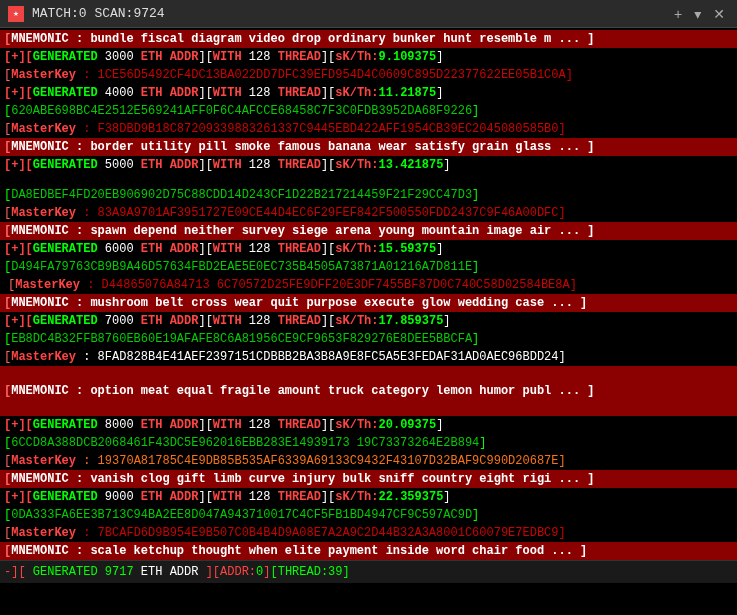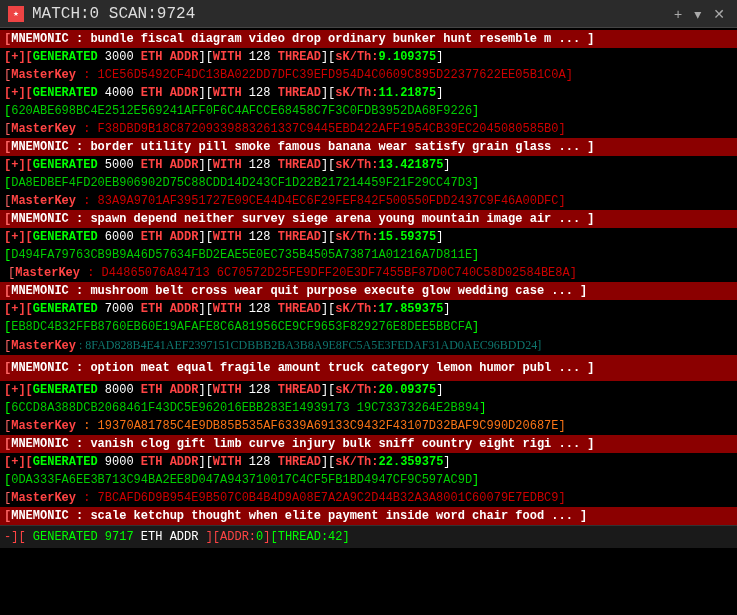--- a/index.html
+++ b/index.html
@@ -35,21 +35,21 @@
       background: #e44;
       display: flex;
       align-items: center;
       justify-content: center;
       font-size: 9px;
       color: #fff;
       font-weight: bold;
     }
     #titlebar-title {
       color: #ddd;
-      font-size: 16px;
+      font-size: 13px;
     }
     #titlebar-controls {
       display: flex;
       gap: 4px;
       align-items: center;
     }
     .title-btn {
       background: none;
       border: none;
       color: #aaa;
@@ -104,36 +104,36 @@
 <div id="main-content">
   <div id="lines-container">
       <div class="line mnemonic-line" style="background: rgb(139, 0, 0); color: rgb(255, 255, 255); font-weight: bold; padding: 0px 4px; line-height: 18px; white-space: nowrap; overflow: hidden;"><span style="color:#ff6666;">[</span>MNEMONIC : bundle fiscal diagram video drop ordinary bunker hunt resemble m ... ]</div>
       <div class="line" style="background: rgb(0, 0, 0); color: rgb(255, 255, 255); padding: 0px 4px; line-height: 18px; white-space: nowrap; overflow: hidden;"><span style="color:#ff4444;font-weight:bold;">[+][</span><span style="color:#00ff00;font-weight:bold;">GENERATED</span><span style="color:#fff;"> 3000 </span><span style="color:#ff4444;font-weight:bold;">ETH ADDR</span><span style="color:#fff;">][</span><span style="color:#ff4444;font-weight:bold;">WITH</span><span style="color:#fff;"> 128 </span><span style="color:#ff4444;font-weight:bold;">THREAD</span><span style="color:#fff;">][</span><span style="color:#ff4444;font-weight:bold;">sK/Th:</span><span style="color:#00ff00;font-weight:bold;">9.109375</span><span style="color:#fff;">]</span></div>
       <div class="line" style="background: rgb(0, 0, 0); color: rgb(204, 0, 0); padding: 0px 4px; line-height: 18px; white-space: nowrap; overflow: hidden;"><span style="color:#ff6666;">[</span><span style="color:#ff4444;font-weight:bold;">MasterKey</span><span style="color:#cc0000;"> : 1CE56D5492CF4DC13BA022DD7DFC39EFD954D4C0609C895D22377622EE05B1C0A]</span></div>
       <div class="line" style="background: rgb(0, 0, 0); color: rgb(255, 255, 255); padding: 0px 4px; line-height: 18px; white-space: nowrap; overflow: hidden;"><span style="color:#ff4444;font-weight:bold;">[+][</span><span style="color:#00ff00;font-weight:bold;">GENERATED</span><span style="color:#fff;"> 4000 </span><span style="color:#ff4444;font-weight:bold;">ETH ADDR</span><span style="color:#fff;">][</span><span style="color:#ff4444;font-weight:bold;">WITH</span><span style="color:#fff;"> 128 </span><span style="color:#ff4444;font-weight:bold;">THREAD</span><span style="color:#fff;">][</span><span style="color:#ff4444;font-weight:bold;">sK/Th:</span><span style="color:#00ff00;font-weight:bold;">11.21875</span><span style="color:#fff;">]</span></div>
       <div class="line" style="background: rgb(0, 0, 0); color: rgb(0, 204, 0); padding: 0px 4px; line-height: 18px; white-space: nowrap; overflow: hidden;"><span style="color:#00ff00;">[</span>620ABE698BC4E2512E569241AFF0F6C4AFCCE68458C7F3C0FDB3952DA68F9226<span style="color:#00ff00;">]</span></div>
       <div class="line" style="background: rgb(0, 0, 0); color: rgb(204, 0, 0); padding: 0px 4px; line-height: 18px; white-space: nowrap; overflow: hidden;"><span style="color:#ff6666;">[</span><span style="color:#ff4444;font-weight:bold;">MasterKey</span><span style="color:#cc0000;"> : F38DBD9B18C87209339883261337C9445EBD422AFF1954CB39EC2045080585B0]</span></div>
       <div class="line mnemonic-line" style="background: rgb(139, 0, 0); color: rgb(255, 255, 255); font-weight: bold; padding: 0px 4px; line-height: 18px; white-space: nowrap; overflow: hidden;"><span style="color:#ff6666;">[</span>MNEMONIC : border utility pill smoke famous banana wear satisfy grain glass ... ]</div>
       <div class="line" style="background: rgb(0, 0, 0); color: rgb(255, 255, 255); padding: 0px 4px; line-height: 18px; white-space: nowrap; overflow: hidden;"><span style="color:#ff4444;font-weight:bold;">[+][</span><span style="color:#00ff00;font-weight:bold;">GENERATED</span><span style="color:#fff;"> 5000 </span><span style="color:#ff4444;font-weight:bold;">ETH ADDR</span><span style="color:#fff;">][</span><span style="color:#ff4444;font-weight:bold;">WITH</span><span style="color:#fff;"> 128 </span><span style="color:#ff4444;font-weight:bold;">THREAD</span><span style="color:#fff;">][</span><span style="color:#ff4444;font-weight:bold;">sK/Th:</span><span style="color:#00ff00;font-weight:bold;">13.421875</span><span style="color:#fff;">]</span></div>
-      <div class="line" style="background: rgb(0, 0, 0); color: rgb(0, 204, 0); padding: 0px 4px; line-height: 18px; white-space: nowrap; overflow: hidden;"><span style="color:#00ff00;">[</span>DA8EDBEF4FD20EB906902D75C88CDD14D243CF1D22B217214459F21F29CC47D3<span style="color:#00ff00;">]</span></div>
+      <div class="line" style="background: rgb(0, 0, 0); color: rgb(0, 204, 0); padding: 0px 4px; line-height: 18px; white-space: nowrap; overflow: hidden; margin-top: 12px;"><span style="color:#00ff00;">[</span>DA8EDBEF4FD20EB906902D75C88CDD14D243CF1D22B217214459F21F29CC47D3<span style="color:#00ff00;">]</span></div>
       <div class="line" style="background: rgb(0, 0, 0); color: rgb(204, 0, 0); padding: 0px 4px; line-height: 18px; white-space: nowrap; overflow: hidden;"><span style="color:#ff6666;">[</span><span style="color:#ff4444;font-weight:bold;">MasterKey</span><span style="color:#cc0000;"> : 83A9A9701AF3951727E09CE44D4EC6F29FEF842F500550FDD2437C9F46A00DFC]</span></div>
       <div class="line mnemonic-line" style="background: rgb(139, 0, 0); color: rgb(255, 255, 255); font-weight: bold; padding: 0px 4px; line-height: 18px; white-space: nowrap; overflow: hidden;"><span style="color:#ff6666;">[</span>MNEMONIC : spawn depend neither survey siege arena young mountain image air ... ]</div>
       <div class="line" style="background: rgb(0, 0, 0); color: rgb(255, 255, 255); padding: 0px 4px; line-height: 18px; white-space: nowrap; overflow: hidden;"><span style="color:#ff4444;font-weight:bold;">[+][</span><span style="color:#00ff00;font-weight:bold;">GENERATED</span><span style="color:#fff;"> 6000 </span><span style="color:#ff4444;font-weight:bold;">ETH ADDR</span><span style="color:#fff;">][</span><span style="color:#ff4444;font-weight:bold;">WITH</span><span style="color:#fff;"> 128 </span><span style="color:#ff4444;font-weight:bold;">THREAD</span><span style="color:#fff;">][</span><span style="color:#ff4444;font-weight:bold;">sK/Th:</span><span style="color:#00ff00;font-weight:bold;">15.59375</span><span style="color:#fff;">]</span></div>
       <div class="line" style="background: rgb(0, 0, 0); color: rgb(0, 204, 0); padding: 0px 4px; line-height: 18px; white-space: nowrap; overflow: hidden;"><span style="color:#00ff00;">[</span>D494FA79763CB9B9A46D57634FBD2EAE5E0EC735B4505A73871A01216A7D811E<span style="color:#00ff00;">]</span></div>
       <div class="line" style="background: rgb(0, 0, 0); color: rgb(204, 0, 0); padding: 0px 8px; line-height: 18px; white-space: nowrap; overflow: hidden;"><span style="color:#ff6666;">[</span><span style="color:#ff4444;font-weight:bold;">MasterKey</span><span style="color:#cc0000;"> : D44865076A84713 6C70572D25FE9DFF20E3DF7455BF87D0C740C58D02584BE8A]</span></div>
       <div class="line mnemonic-line" style="background: rgb(139, 0, 0); color: rgb(255, 255, 255); font-weight: bold; padding: 0px 4px; line-height: 18px; white-space: nowrap; overflow: hidden;"><span style="color:#ff6666;">[</span>MNEMONIC : mushroom belt cross wear quit purpose execute glow wedding case ... ]</div>
       <div class="line" style="background: rgb(0, 0, 0); color: rgb(255, 255, 255); padding: 0px 4px; line-height: 18px; white-space: nowrap; overflow: hidden;"><span style="color:#ff4444;font-weight:bold;">[+][</span><span style="color:#00ff00;font-weight:bold;">GENERATED</span><span style="color:#fff;"> 7000 </span><span style="color:#ff4444;font-weight:bold;">ETH ADDR</span><span style="color:#fff;">][</span><span style="color:#ff4444;font-weight:bold;">WITH</span><span style="color:#fff;"> 128 </span><span style="color:#ff4444;font-weight:bold;">THREAD</span><span style="color:#fff;">][</span><span style="color:#ff4444;font-weight:bold;">sK/Th:</span><span style="color:#00ff00;font-weight:bold;">17.859375</span><span style="color:#fff;">]</span></div>
       <div class="line" style="background: rgb(0, 0, 0); color: rgb(0, 204, 0); padding: 0px 4px; line-height: 18px; white-space: nowrap; overflow: hidden;"><span style="color:#00ff00;">[</span>EB8DC4B32FFB8760EB60E19AFAFE8C6A81956CE9CF9653F829276E8DEE5BBCFA<span style="color:#00ff00;">]</span></div>
-      <div class="line" style="background: rgb(0, 0, 0); color: rgb(204, 0, 0); padding: 0px 4px; line-height: 18px; white-space: nowrap; overflow: hidden;"><span style="color:#ff6666;">[</span><span style="color:#ff4444;font-weight:bold;">MasterKey</span><span style="color:#0f766e;font-family:Liberation Serif, serif;"> : 8FAD828B4E41AEF2397151CDBBB2BA3B8A9E8FC5A5E3FEDAF31AD0AEC96BDD24]</span></div>
-      <div class="line mnemonic-line" style="background: rgb(139, 0, 0); color: rgb(255, 255, 255); font-weight: bold; padding: 4px 4px; line-height: 18px; white-space: nowrap; overflow: hidden;"><span style="color:#ff6666;">[</span>MNEMONIC : option meat equal fragile amount truck category lemon humor publ ... ]</div>
+      <div class="line" style="background: rgb(0, 0, 0); color: rgb(204, 0, 0); padding: 0px 4px; line-height: 18px; white-space: nowrap; overflow: hidden;"><span style="color:#ff6666;">[</span><span style="color:#ff4444;font-weight:bold;">MasterKey</span><span style="color:#ffffff;"> : 8FAD828B4E41AEF2397151CDBBB2BA3B8A9E8FC5A5E3FEDAF31AD0AEC96BDD24]</span></div>
+      <div class="line mnemonic-line" style="background: rgb(139, 0, 0); color: rgb(255, 255, 255); font-weight: bold; padding: 16px 4px; line-height: 18px; white-space: nowrap; overflow: hidden;"><span style="color:#ff6666;">[</span>MNEMONIC : option meat equal fragile amount truck category lemon humor publ ... ]</div>
       <div class="line" style="background: rgb(0, 0, 0); color: rgb(255, 255, 255); padding: 0px 4px; line-height: 18px; white-space: nowrap; overflow: hidden;"><span style="color:#ff4444;font-weight:bold;">[+][</span><span style="color:#00ff00;font-weight:bold;">GENERATED</span><span style="color:#fff;"> 8000 </span><span style="color:#ff4444;font-weight:bold;">ETH ADDR</span><span style="color:#fff;">][</span><span style="color:#ff4444;font-weight:bold;">WITH</span><span style="color:#fff;"> 128 </span><span style="color:#ff4444;font-weight:bold;">THREAD</span><span style="color:#fff;">][</span><span style="color:#ff4444;font-weight:bold;">sK/Th:</span><span style="color:#00ff00;font-weight:bold;">20.09375</span><span style="color:#fff;">]</span></div>
       <div class="line" style="background: rgb(0, 0, 0); color: rgb(0, 204, 0); padding: 0px 4px; line-height: 18px; white-space: nowrap; overflow: hidden;"><span style="color:#00ff00;">[</span>6CCD8A388DCB2068461F43DC5E962016EBB283E14939173 19C73373264E2B894<span style="color:#00ff00;">]</span></div>
       <div class="line" style="background: rgb(0, 0, 0); color: rgb(204, 0, 0); padding: 0px 4px; line-height: 18px; white-space: nowrap; overflow: hidden;"><span style="color:#ff6666;">[</span><span style="color:#ff4444;font-weight:bold;">MasterKey</span><span style="color:#f97316;"> : 19370A81785C4E9DB85B535AF6339A69133C9432F43107D32BAF9C990D20687E]</span></div>
       <div class="line mnemonic-line" style="background: rgb(139, 0, 0); color: rgb(255, 255, 255); font-weight: bold; padding: 0px 4px; line-height: 18px; white-space: nowrap; overflow: hidden;"><span style="color:#ff6666;">[</span>MNEMONIC : vanish clog gift limb curve injury bulk sniff country eight rigi ... ]</div>
       <div class="line" style="background: rgb(0, 0, 0); color: rgb(255, 255, 255); padding: 0px 4px; line-height: 18px; white-space: nowrap; overflow: hidden;"><span style="color:#ff4444;font-weight:bold;">[+][</span><span style="color:#00ff00;font-weight:bold;">GENERATED</span><span style="color:#fff;"> 9000 </span><span style="color:#ff4444;font-weight:bold;">ETH ADDR</span><span style="color:#fff;">][</span><span style="color:#ff4444;font-weight:bold;">WITH</span><span style="color:#fff;"> 128 </span><span style="color:#ff4444;font-weight:bold;">THREAD</span><span style="color:#fff;">][</span><span style="color:#ff4444;font-weight:bold;">sK/Th:</span><span style="color:#00ff00;font-weight:bold;">22.359375</span><span style="color:#fff;">]</span></div>
       <div class="line" style="background: rgb(0, 0, 0); color: rgb(0, 204, 0); padding: 0px 4px; line-height: 18px; white-space: nowrap; overflow: hidden;"><span style="color:#00ff00;">[</span>0DA333FA6EE3B713C94BA2EE8D047A943710017C4CF5FB1BD4947CF9C597AC9D<span style="color:#00ff00;">]</span></div>
       <div class="line" style="background: rgb(0, 0, 0); color: rgb(204, 0, 0); padding: 0px 4px; line-height: 18px; white-space: nowrap; overflow: hidden;"><span style="color:#ff6666;">[</span><span style="color:#ff4444;font-weight:bold;">MasterKey</span><span style="color:#cc0000;"> : 7BCAFD6D9B954E9B507C0B4B4D9A08E7A2A9C2D44B32A3A8001C60079E7EDBC9]</span></div>
       <div class="line mnemonic-line" style="background: rgb(139, 0, 0); color: rgb(255, 255, 255); font-weight: bold; padding: 0px 4px; line-height: 18px; white-space: nowrap; overflow: hidden;"><span style="color:#ff6666;">[</span>MNEMONIC : scale ketchup thought when elite payment inside word chair food ... ]</div>
     </div>
   <div class="footer-line">
-    <span class="bracket-red">-][</span><span class="bracket-green"> GENERATED </span><span id="footer-scan">9717</span><span class="text-white"> ETH ADDR </span><span class="bracket-red">][ADDR:</span><span id="footer-found">0</span><span class="bracket-red">]</span><span class="bracket-green">[THREAD:</span><span id="footer-thread">42</span><span class="bracket-green">]</span>
+    <span class="bracket-red">-][</span><span class="bracket-green"> GENERATED </span><span id="footer-scan">9717</span><span class="text-white"> ETH ADDR </span><span class="bracket-red">][ADDR:</span><span id="footer-found">0</span><span class="bracket-red">]</span><span class="bracket-green">[THREAD:</span><span id="footer-thread">39</span><span class="bracket-green">]</span>
   </div>
 </div>
 
 </body></html>

